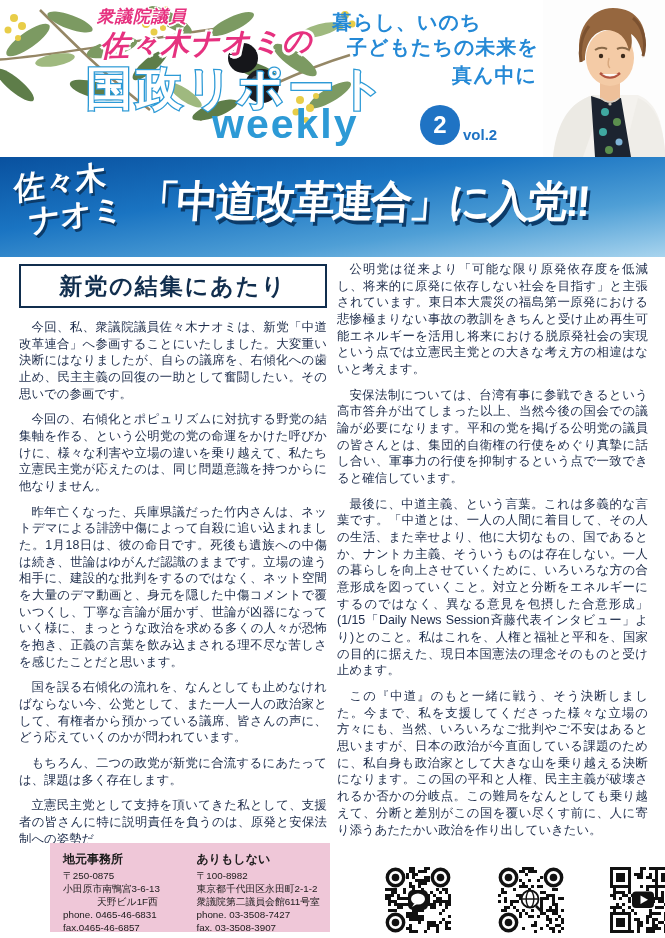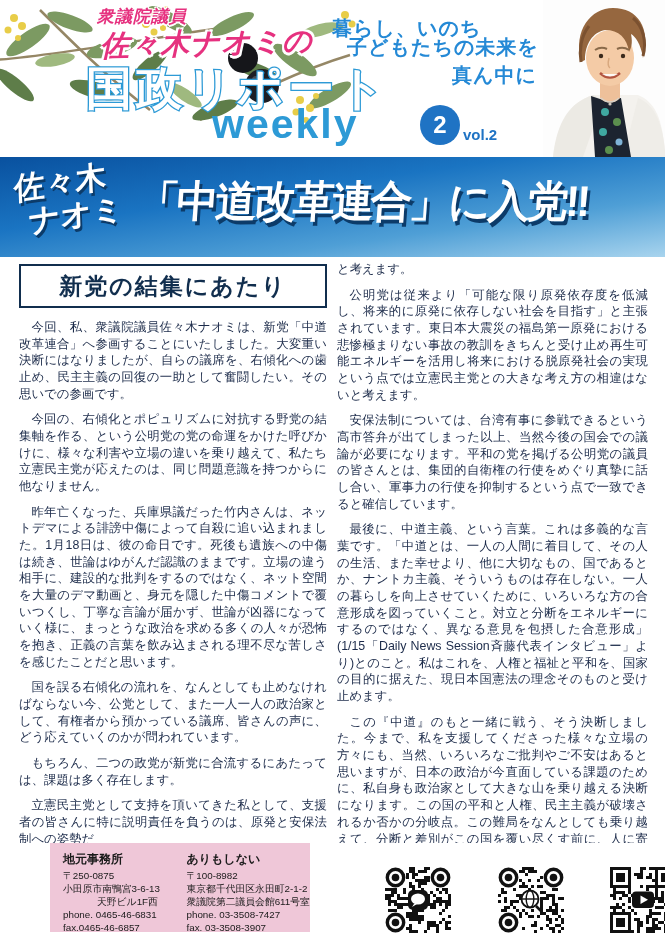--- a/index.html
+++ b/index.html
@@ -19,21 +19,21 @@
   .weekly{position:absolute;left:212px;top:104px;font-size:41px;font-weight:600;color:#2d9ad6;
     letter-spacing:2px;line-height:1;}
   .issue-circle{position:absolute;left:420px;top:105px;width:40px;height:40px;border-radius:50%;
     background:#1f73c4;color:#fff;font-weight:800;font-size:24px;display:flex;align-items:center;
     justify-content:center;}
   .vol{position:absolute;left:463px;top:126px;color:#1f73c4;font-weight:700;font-size:15px;}
   .date-badge{position:absolute;left:20px;top:117px;width:122px;height:27px;background:#0d0d0d;
     color:#fff;font-weight:700;font-size:18px;display:flex;align-items:center;justify-content:center;
     font-family:"DejaVu Sans",sans-serif;letter-spacing:.5px;}
   .tagline{position:absolute;color:#2489d6;font-size:20px;font-weight:600;letter-spacing:1px;line-height:1;}
-  .t1{left:332px;top:18px;}
+  .t1{left:332px;top:12px;}
   .t2{left:347px;top:37px;}
   .t3{left:452px;top:65px;}
   .portrait{position:absolute;right:0;top:0;}
 
   
   .banner{position:absolute;left:0;top:157px;width:665px;height:100px;
     background:linear-gradient(172deg,#09519f 0%,#1a74c2 38%,#4f9fd6 70%,#a8d4ee 100%);}
   .banner-name{position:absolute;left:14px;top:8px;transform:rotate(-8deg) skewX(-6deg);
     color:#fff;font-weight:800;line-height:1.1;}
   .banner-name .ln1{font-size:31px;text-shadow:2px 3px 0 #0c3b69;display:block;}
@@ -49,21 +49,21 @@
   .col-right{left:337px;width:311px;padding-top:4px;}
   .section-title-box{border:2.5px solid #112e4e;height:40px;display:flex;align-items:center;
     justify-content:center;margin-bottom:11px;}
   .section-title-box span{font-size:23px;font-weight:700;color:#112e4e;letter-spacing:2px;}
   .article p{margin:0 0 9px 0;font-size:12.4px;line-height:1.345;color:#1c2b4a;text-align:justify;
     text-indent:1em;font-weight:500;}
   .article p.no-indent{text-indent:0;}
 
   
   .page-footer{position:absolute;left:0;top:843px;width:665px;height:95px;background:#fff;}
-  .office-box{position:absolute;left:50px;top:0;width:260px;height:89px;background:#efc7d8;
+  .office-box{position:absolute;left:50px;top:0;width:280px;height:89px;background:#efc7d8;
     display:flex;box-sizing:border-box;padding:9px 0 0 13px;}
   .office{width:136px;font-size:9.8px;line-height:1.32;color:#1a1a1a;}
   .office .office-title{font-size:12px;font-weight:700;margin-bottom:2px;}
   .office .indent{padding-left:34px;}
   .qr-item{position:absolute;top:7px;width:104px;margin:17px;text-align:center;}
   .qr-1{left:349px;} .qr-2{left:462px;} .qr-3{left:574px;}
   .qr-item figcaption{font-size:10.5px;color:#111;margin-top:2px;font-weight:600;}
 </style>
 </head>
 <body>
@@ -196,21 +196,20 @@
         <span>新党の結集にあたり</span>
       </div>
       <p>今回、私、衆議院議員佐々木ナオミは、新党「中道改革連合」へ参画することにいたしました。大変重い決断にはなりましたが、自らの議席を、右傾化への歯止め、民主主義の回復の一助として奮闘したい。その思いでの参画です。</p>
       <p>今回の、右傾化とポピュリズムに対抗する野党の結集軸を作る、という公明党の党の命運をかけた呼びかけに、様々な利害や立場の違いを乗り越えて、私たち立憲民主党が応えたのは、同じ問題意識を持つからに他なりません。</p>
       <p>昨年亡くなった、兵庫県議だった竹内さんは、ネットデマによる誹謗中傷によって自殺に追い込まれました。1月18日は、彼の命日です。死後も遺族への中傷は続き、世論はゆがんだ認識のままです。立場の違う相手に、建設的な批判をするのではなく、ネット空間を大量のデマ動画と、身元を隠した中傷コメントで覆いつくし、丁寧な言論が届かず、世論が凶器になっていく様に、まっとうな政治を求める多くの人々が恐怖を抱き、正義の言葉を飲み込まされる理不尽な苦しさを感じたことだと思います。</p>
       <p>国を誤る右傾化の流れを、なんとしても止めなければならない今、公党として、また一人一人の政治家として、有権者から預かっている議席、皆さんの声に、どう応えていくのかが問われています。</p>
       <p>もちろん、二つの政党が新党に合流するにあたっては、課題は多く存在します。</p>
       <p>立憲民主党として支持を頂いてきた私として、支援者の皆さんに特に説明責任を負うのは、原発と安保法制への姿勢だ</p>
     </div>
     <div class="col col-right">
-      <p class="no-indent">と考えます。</p>
       <p>公明党は従来より「可能な限り原発依存度を低減し、将来的に原発に依存しない社会を目指す」と主張されています。東日本大震災の福島第一原発における悲惨極まりない事故の教訓をきちんと受け止め再生可能エネルギーを活用し将来における脱原発社会の実現という点では立憲民主党との大きな考え方の相違はないと考えます。</p>
       <p>安保法制については、台湾有事に参戦できるという高市答弁が出てしまった以上、当然今後の国会での議論が必要になります。平和の党を掲げる公明党の議員の皆さんとは、集団的自衛権の行使をめぐり真摯に話し合い、軍事力の行使を抑制するという点で一致できると確信しています。</p>
       <p>最後に、中道主義、という言葉。これは多義的な言葉です。「中道とは、一人の人間に着目して、その人の生活、また幸せより、他に大切なもの、国であるとか、ナントカ主義、そういうものは存在しない。一人の暮らしを向上させていくために、いろいろな方の合意形成を図っていくこと。対立と分断をエネルギーにするのではなく、異なる意見を包摂した合意形成」(1/15「Daily News Session斉藤代表インタビュー」より)とのこと。私はこれを、人権と福祉と平和を、国家の目的に据えた、現日本国憲法の理念そのものと受け止めます。</p>
       <p>この『中道』のもと一緒に戦う、そう決断しました。今まで、私を支援してくださった様々な立場の方々にも、当然、いろいろなご批判やご不安はあると思いますが、日本の政治が今直面している課題のために、私自身も政治家として大きな山を乗り越える決断になります。この国の平和と人権、民主主義が破壊されるか否かの分岐点。この難局をなんとしても乗り越えて、分断と差別がこの国を覆い尽くす前に、人に寄り添うあたたかい政治を作り出していきたい。</p>
       <p>どうぞご理解をいただき、今回の私の決断へのさらなる応援をよろしくお願いいたします。</p>
     </div>
   </main>
 
   <footer class="page-footer">
     <div class="office-box">

